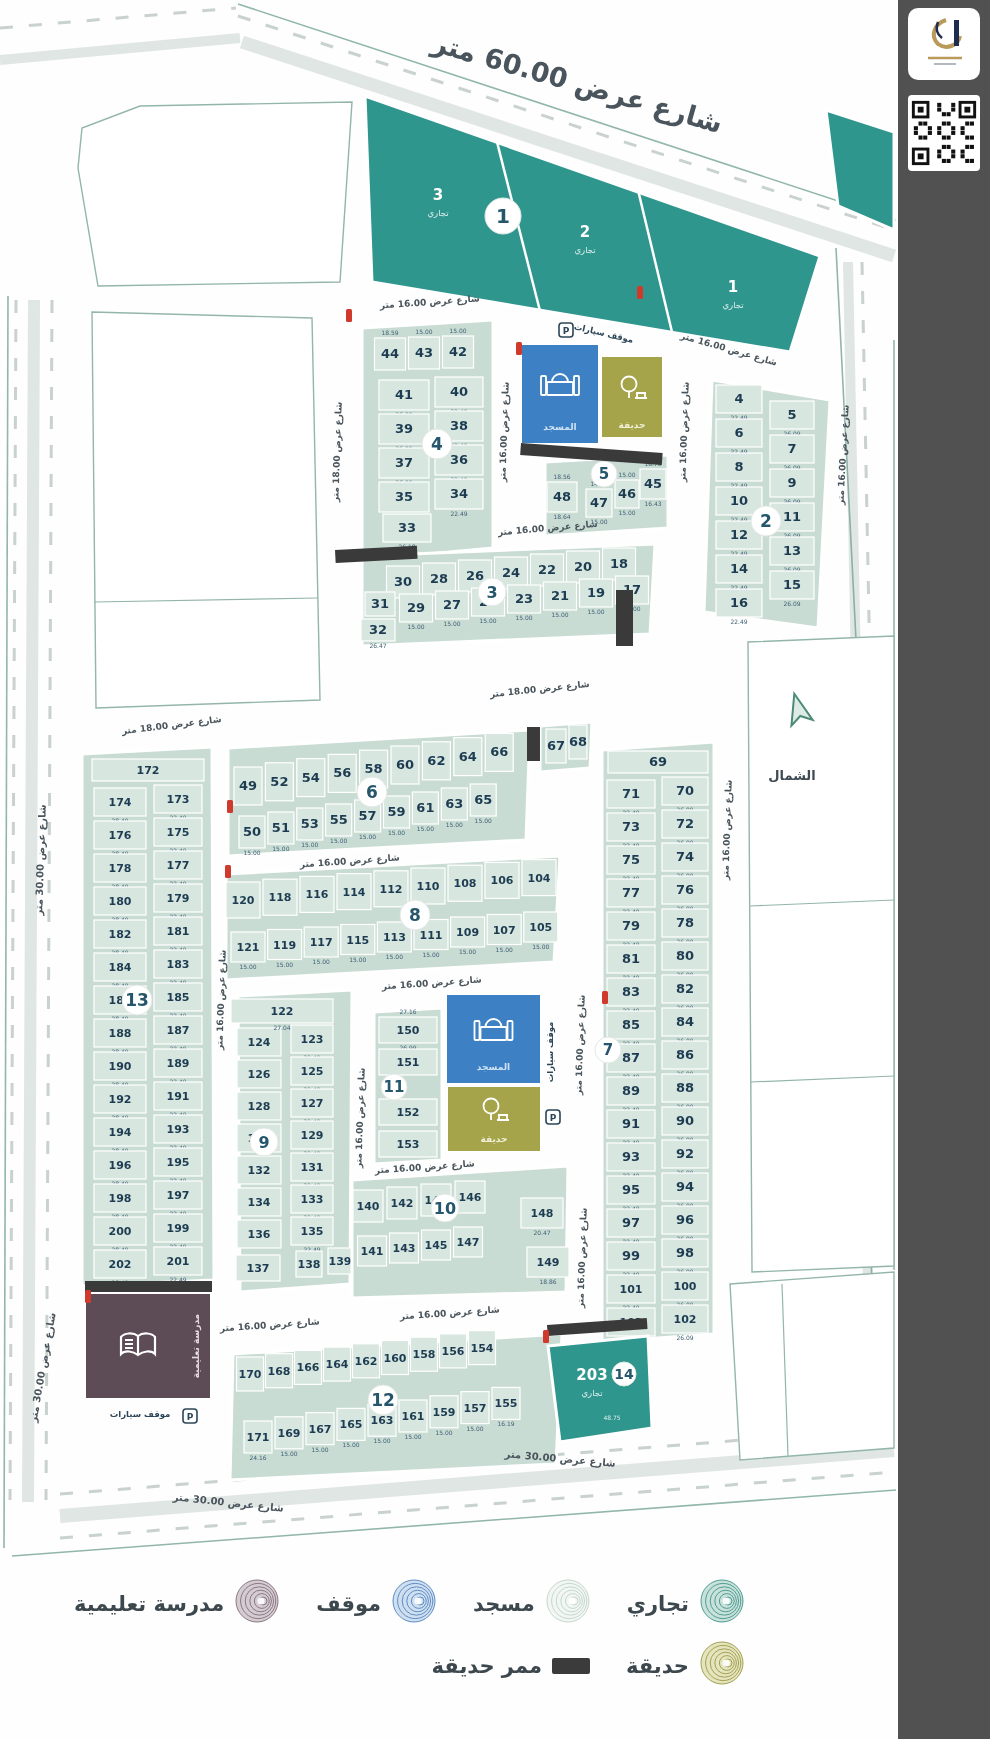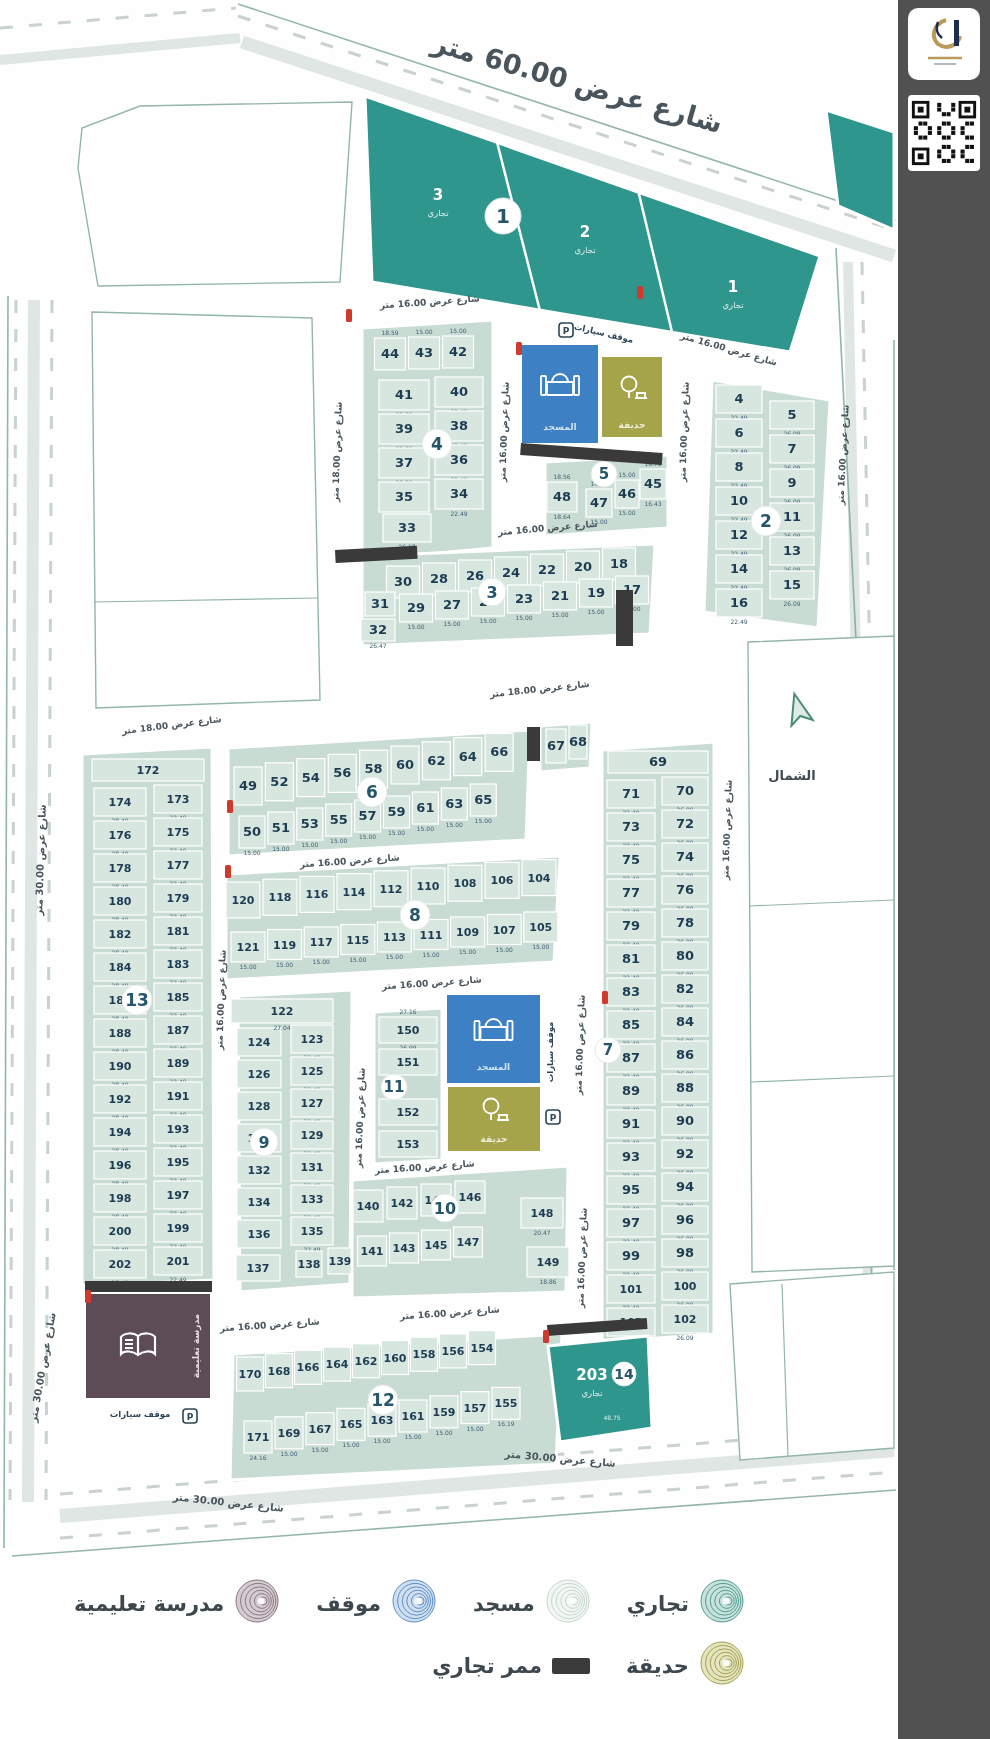--- a/index.html
+++ b/index.html
@@ -895,15 +895,15 @@
           <circle cx="25.4" cy="23" r="14.2" fill="none" stroke="#a3a151" stroke-width="1"></circle>
           <circle cx="26.6" cy="23" r="10.8" fill="none" stroke="#a3a151" stroke-width="1"></circle>
           <circle cx="27.8" cy="23" r="7.4" fill="none" stroke="#a3a151" stroke-width="1"></circle>
           <circle cx="29" cy="23" r="4" fill="none" stroke="#a3a151" stroke-width="1"></circle>
           <circle cx="27" cy="23" r="3.5" fill="#fff" opacity="0.9"></circle>
         </svg></span>
       <span>حديقة</span>
     </div>
     <div class="legend-item">
       <span class="legend-swatch" style="background:#3b3b3b"></span>
-      <span>ممر تجاري</span>
+      <span>ممر حديقة</span>
     </div>
   </div>
 
 </body></html>

